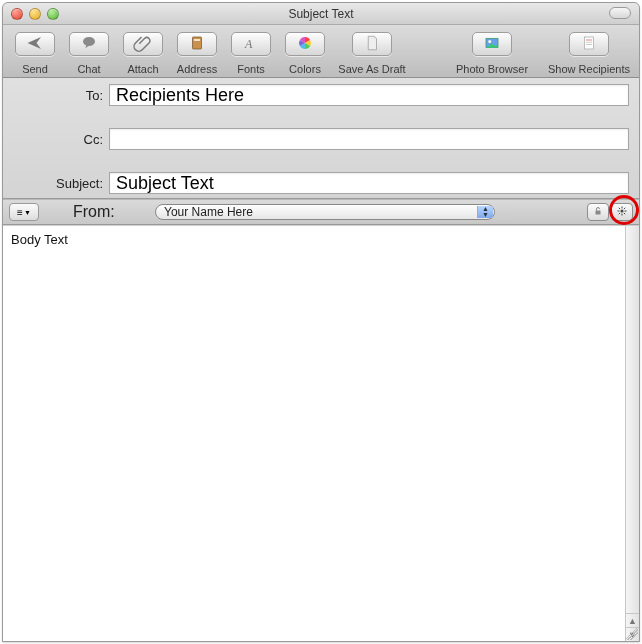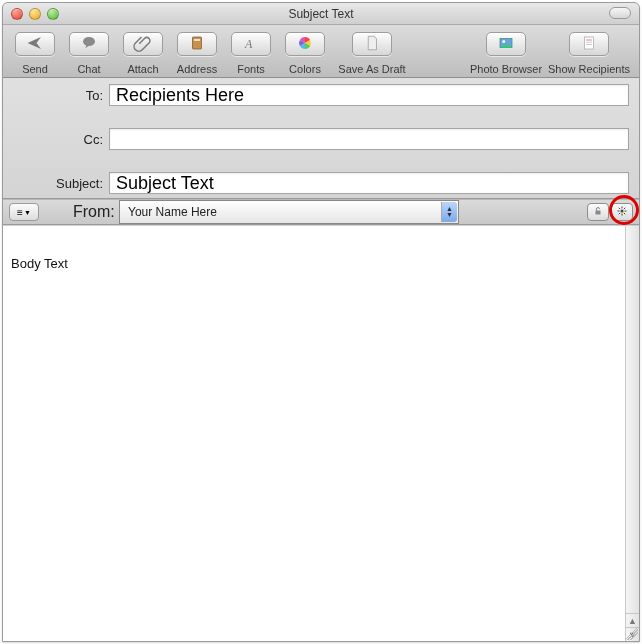--- a/index.html
+++ b/index.html
@@ -68,21 +68,21 @@
     height: 53px;
     background: linear-gradient(#dcdcdc,#bdbdbd);
     border-bottom: 1px solid #8e8e8e;
     display: flex;
     align-items: center;
     padding: 0 6px;
     gap: 2px;
   }
   .tb-group-left { display: flex; gap: 2px; }
   .tb-spacer { flex: 1; }
-  .tb-group-right { display: flex; gap: 0; align-items: flex-end; }
+  .tb-group-right { display: flex; gap: 14px; align-items: flex-end; }
   .tb-item {
     display: flex;
     flex-direction: column;
     align-items: center;
     justify-content: flex-start;
     padding-top: 4px;
     width: 52px;
     cursor: default;
   }
   .tb-item-wide { width: 78px; }
@@ -147,30 +147,31 @@
   }
   .from-spacer1 { width: 22px; }
   .from-label {
     width: 40px;
     text-align: right;
     font-size: 16px;
     color: #222;
   }
   .from-select {
     width: 340px;
-    height: 24px;
+    height: 16px;
     border: 1px solid #888;
-    border-radius: 0;
+    border-radius: 8px;
     background: linear-gradient(#fefefe,#e6e6e6);
     position: relative;
     display: flex;
     align-items: center;
     padding: 0 22px 0 8px;
     font-size: 12px;
     color: #222;
+    margin-left: 36px;
   }
   .from-select .arrows {
     position: absolute;
     right: 1px; top: 1px; bottom: 1px;
     width: 16px;
     border-left: 1px solid #aaa;
     border-radius: 0 3px 3px 0;
     background: linear-gradient(#b9d6ff,#7fa9e8);
     display: flex; flex-direction: column; align-items: center; justify-content: center;
     color: #234;
@@ -204,21 +205,20 @@
   }
   .body-text {
     flex: 1;
     padding: 6px 8px;
     font-size: 13px;
     color: #111;
     outline: none;
     border: none;
     resize: none;
     font-family: inherit;
-    margin-top: 24px;
   }
   .scrollbar {
     width: 14px;
     background: linear-gradient(90deg,#f5f5f5,#e2e2e2);
     border-left: 1px solid #c7c7c7;
     position: relative;
   }
   .scroll-arrow {
     position: absolute;
     left: 0; right: 0;

